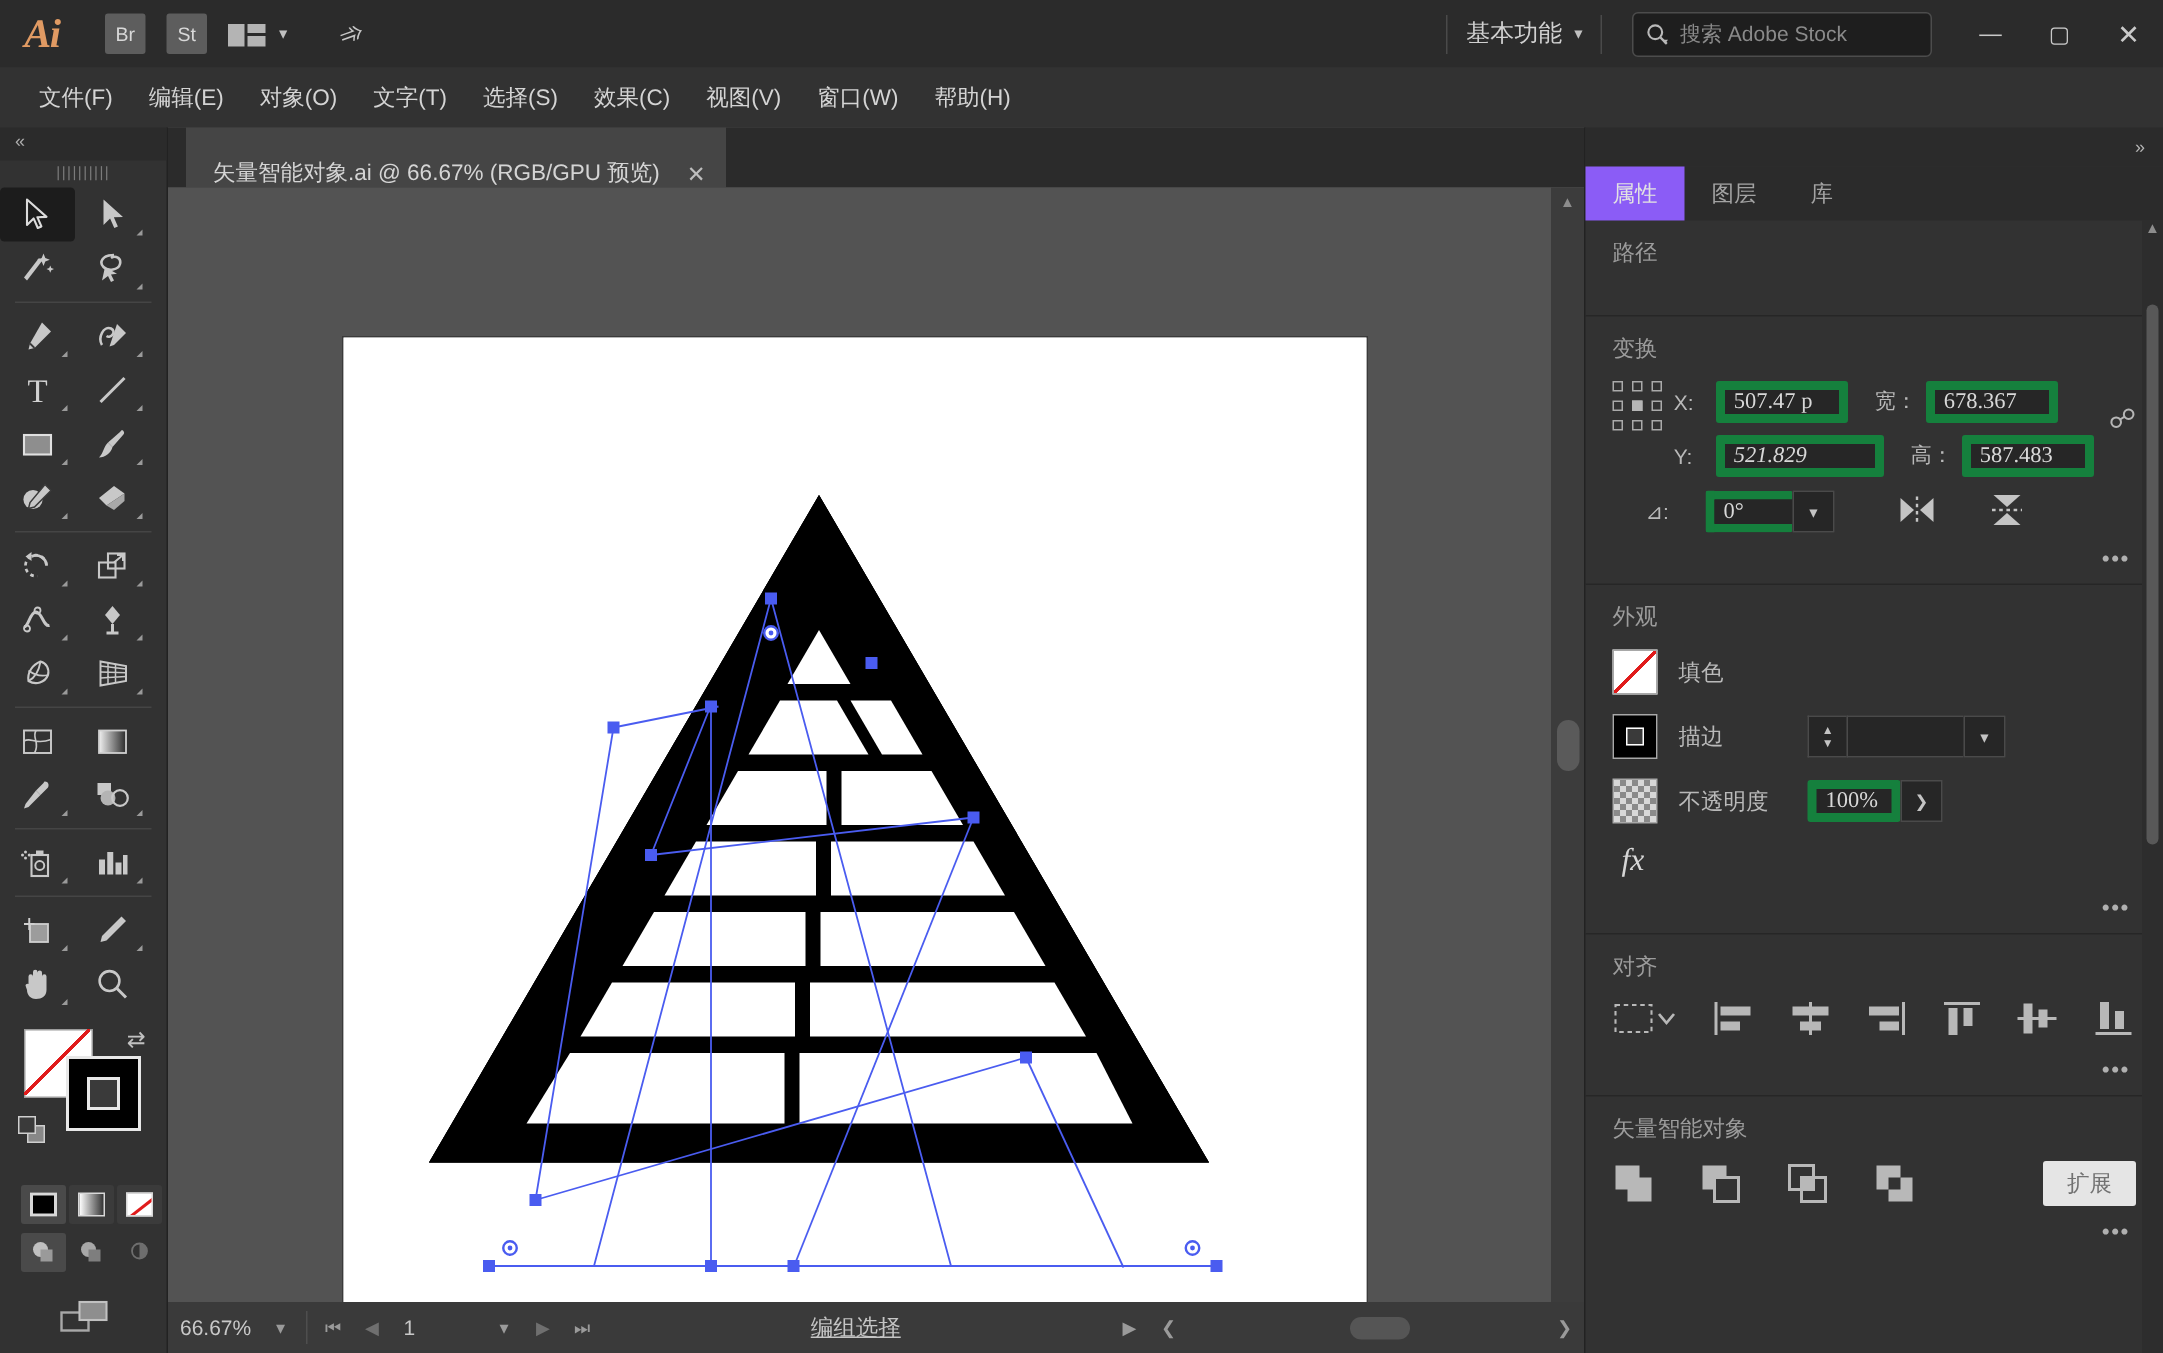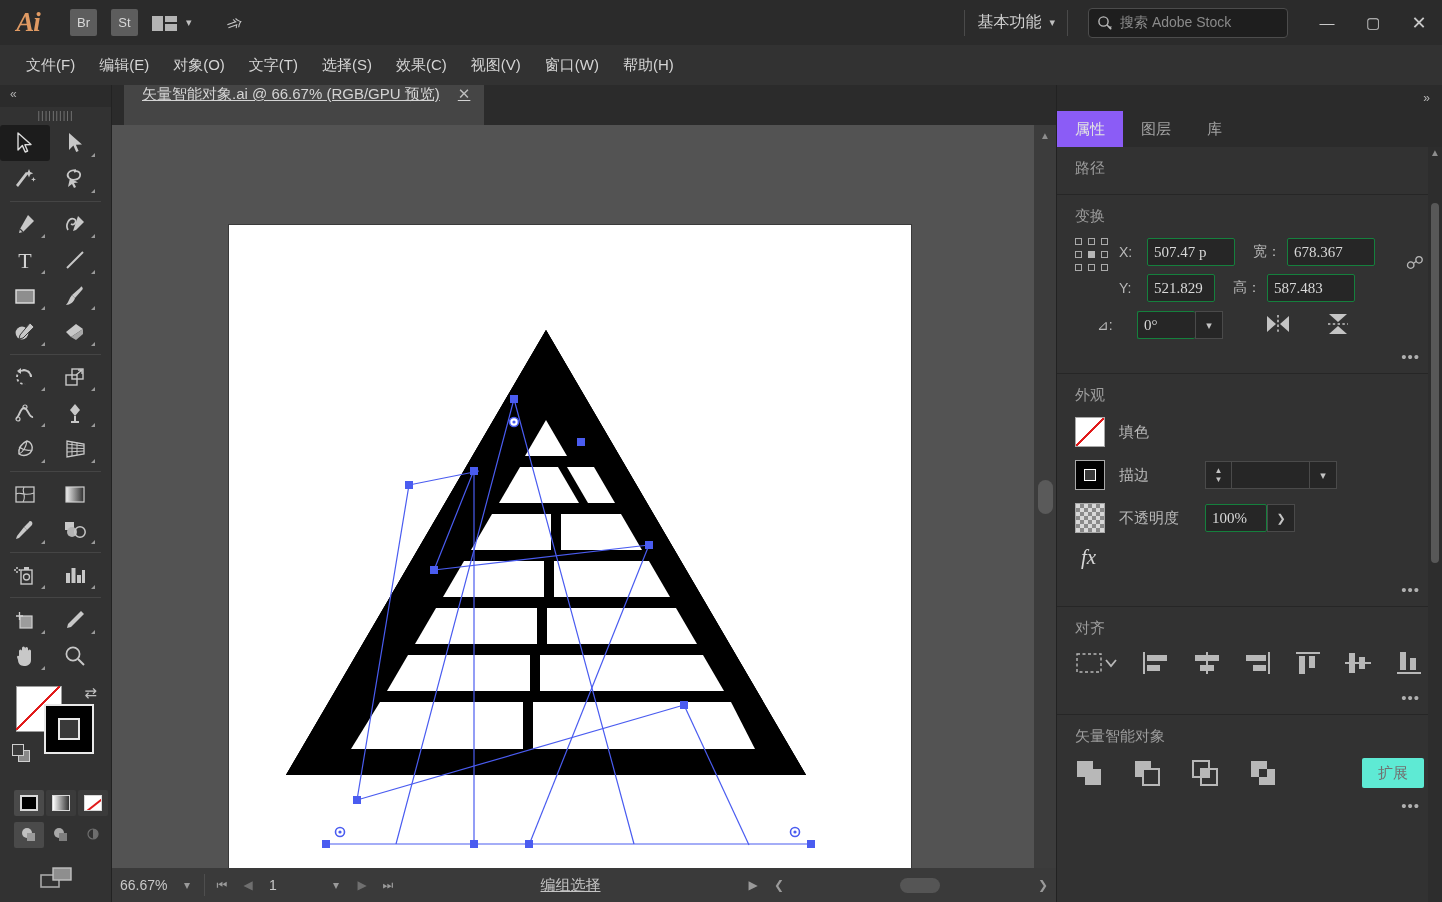--- a/index.html
+++ b/index.html
@@ -107,22 +107,22 @@
   .draw.act { background: #4a4a4a; }
   .screen-mode { display: flex; justify-content: center; margin-top: 14px; }
 
   
   .doc-area {
     position: absolute; left: 112px; top: 85px; width: 944px; height: 817px;
     background: #535353;
   }
   .tabbar { height: 40px; background: #2b2b2b; display: flex; align-items: stretch; padding-left: 12px;}
   .doc-tab {
-    background: #454545; display: flex; align-items: flex-start; padding: 0 14px 0 18px;
-    color: #d4d4d4; font-size: 15px; gap: 18px; text-decoration: underline;
+    background: #454545; display: flex; align-items: flex-end; padding: 0 14px 0 18px;
+    color: #d4d4d4; font-size: 15px; gap: 18px;
   }
   .tab-close { color: #bdbdbd; font-size: 15px; }
   .canvas-wrap { position: relative; width: 944px; height: 777px; background: #535353; }
   .canvas-scroll-v {
     position: absolute; right: 0; top: 0; width: 22px; height: 757px; background: #3c3c3c;
   }
   .sb-arrow { height: 20px; display:flex; align-items:center; justify-content:center; color:#8d8d8d; font-size:10px;}
   .sb-thumb-v { position:absolute; left: 4px; top: 355px; width: 15px; height: 34px; background:#5a5a5a; border-radius:8px;}
   .artboard {
     position: absolute; left: 117px; top: 100px; width: 682px; height: 682px;
@@ -161,21 +161,21 @@
   .rp-body { position: relative; height: 755px; overflow: hidden; }
   .rp-scroll { position: absolute; right: 0; top: 0; width: 14px; height: 755px; background: #2d2d2d; }
   .rp-scroll .thumb { position: absolute; left: 3px; top: 56px; width: 8px; height: 360px; background: #585858; border-radius: 5px;}
   .rp-scroll .arw { height: 16px; text-align: center; color: #8d8d8d; font-size: 10px;}
   .sect { border-bottom: 1px solid #262626; padding: 12px 18px 10px 18px; position: relative; }
   .sect-title { color: #9c9c9c; font-size: 15px; margin-bottom: 12px; }
   .dots { position: absolute; right: 22px; bottom: 8px; color: #b0b0b0; font-size: 15px; letter-spacing: 1px;}
   .row { display: flex; align-items: center; }
   .fld-label { color: #b9b9b9; font-size: 14px; margin-right: 6px; }
   .fld {
-    background: #262626; border: 1px solid #15803d; border-radius: 2px; height: 28px;
+    background: #262626; border: 6px solid #15803d; border-radius: 2px; height: 28px;
     display: flex; align-items: center; padding: 0 6px; color: #d8d8d8; font-size: 15px;
     font-family: "Liberation Serif", serif;
   }
   .refpoint { width: 36px; height: 36px; position: relative; margin-right: 8px; }
   .refpoint i { position: absolute; width: 7px; height: 7px; border: 1px solid #aaa; display: block; }
   .refpoint i.c { background: #b6b6b6; border-color: #b6b6b6; }
   .link-ico { color: #b6b6b6; font-size: 18px; }
   .sw-box { width: 30px; height: 30px; border: 1px solid #a8a8a8; position: relative; background:#fff;}
   .sw-box.none .slash2 {
     position: absolute; left: 0; top: 0; width: 100%; height: 100%;
@@ -194,21 +194,21 @@
     display:flex; flex-direction:column; align-items:center; justify-content:center; color:#c4c4c4; font-size:8px; line-height:9px;}
   .stroke-val { width: 78px; height: 28px; background:#262626; border:1px solid #4a4a4a; border-right:none;}
   .dd-btn { width: 28px; height: 28px; background:#262626; border:1px solid #4a4a4a;
     display:flex; align-items:center; justify-content:center; color:#c4c4c4; font-size:11px;}
   .fx { color: #d6d6d6; font-size: 21px; font-style: italic; font-family: "Liberation Serif", serif;}
   .align-row { display: flex; align-items: center; gap: 20px; }
   .align-ico { width: 34px; height: 30px; position: relative;}
   .pf-row { display: flex; align-items: center; gap: 28px; }
   .pf-ico { width: 30px; height: 28px; position: relative; }
   .expand-btn {
-    margin-left: auto; width: 62px; height: 30px; background: #5eead4; border-radius: 2px;
+    margin-left: auto; width: 62px; height: 30px; background: #e5e5e5; border-radius: 2px;
     display: flex; align-items: center; justify-content: center; color: #717171; font-size: 15px;
   }
   .mirror-ico { width: 28px; height: 24px; position: relative;}
 
   
   .watermark {
     position: absolute; right: 0; bottom: 0; width: 162px; height: 36px;
     display: flex; flex-direction: column; align-items: center; justify-content: center;
     font-size: 13px; color: #fff; line-height: 15px; font-weight: bold;
     text-shadow: 1px 1px 0 #000, -1px -1px 0 #000, 1px -1px 0 #000, -1px 1px 0 #000;
@@ -739,21 +739,21 @@
     <div class="rp-top">»</div>
     <div class="rp-tabs">
       <div class="rp-tab act">属性</div>
       <div class="rp-tab">图层</div>
       <div class="rp-tab">库</div>
     </div>
 
     <div class="rp-body">
 
       <div class="sect" style="padding-bottom:16px;">
-        <div class="sect-title" style="margin-bottom:0;">路径</div>
+        <div class="sect-title" style="margin-bottom:16px;">路径</div>
       </div>
 
       <div class="sect" style="padding-bottom:34px;">
         <div class="sect-title">变换</div>
         <div class="row" style="align-items:flex-start;">
           <div class="refpoint">
             <i style="left:0;top:0;"></i>
               <i style="left:13px;top:0;"></i>
               <i style="left:26px;top:0;"></i>
             <i style="left:0;top:13px;"></i>
@@ -765,21 +765,21 @@
           </div>
           <div style="flex:1;">
             <div class="row" style="margin-bottom:8px;">
               <span class="fld-label" style="width:22px;">X:</span>
               <span class="fld" style="width:88px;">507.47 p</span>
               <span class="fld-label" style="margin-left:18px;">宽：</span>
               <span class="fld" style="width:88px;">678.367</span>
             </div>
             <div class="row">
               <span class="fld-label" style="width:22px;">Y:</span>
-              <span class="fld" style="width:68px;">521.829</span>
+              <span class="fld" style="width:112px;font-style:italic;">521.829</span>
               <span class="fld-label" style="margin-left:18px;">高：</span>
               <span class="fld" style="width:88px;">587.483</span>
             </div>
           </div>
           <span class="link-ico" style="margin-left:10px;margin-top:14px;">☍</span>
         </div>
         <div class="row" style="margin-top:9px;">
           <span class="fld-label" style="width:34px;margin-left:22px;">⊿:</span>
           <span class="fld" style="width:58px;border-right:none;">0°</span>
           <span class="dd-btn">▾</span>

